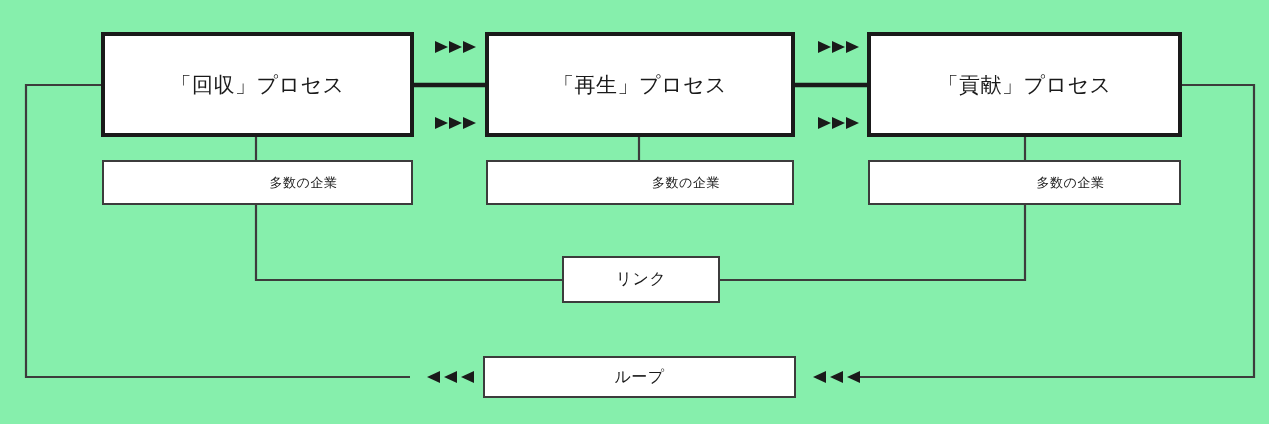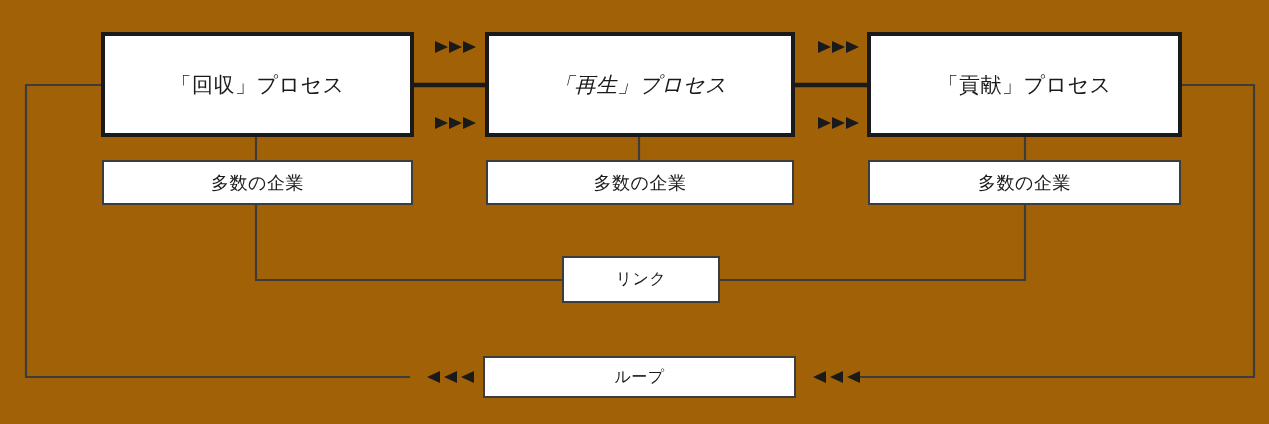--- a/index.html
+++ b/index.html
@@ -7,21 +7,21 @@
     padding: 0;
     background: #ffffff;
   }
   body {
     font-family: "Liberation Sans", "DejaVu Sans", sans-serif;
   }
   #canvas {
     position: relative;
     width: 1269px;
     height: 424px;
-    background: #a16207;
+    background: #86efac;
     overflow: hidden;
   }
   #canvas svg {
     position: absolute;
     left: 0;
     top: 0;
   }
   .box-label {
     position: absolute;
     display: flex;
@@ -30,21 +30,22 @@
     text-align: center;
     color: #1a1a1a;
     white-space: nowrap;
     letter-spacing: 0.5px;
     pointer-events: none;
   }
   .label-process {
     font-size: 21px;
   }
   .label-sub {
-    font-size: 18px;
+    font-size: 13px;
+    padding-left: 46px;
   }
   .label-link {
     font-size: 16px;
   }
   .label-loop {
     font-size: 16px;
   }
 </style>
 </head>
 <body>
@@ -114,21 +115,21 @@
     <g fill="#1a1a1a">
       <polygon points="826,371 813,377 826,383"></polygon>
       <polygon points="843,371 830,377 843,383"></polygon>
       <polygon points="860,371 847,377 860,383"></polygon>
     </g>
 
   </svg>
 
   <div class="box-label label-process" style="left:103px; top:34px; width:309px; height:101px;">「回収」プロセス</div>
 
-  <div class="box-label label-process" style="left:487px; top:34px; width:306px; height:101px;font-style:italic;">「再生」プロセス</div>
+  <div class="box-label label-process" style="left:487px; top:34px; width:306px; height:101px;">「再生」プロセス</div>
 
   <div class="box-label label-process" style="left:869px; top:34px; width:311px; height:101px;text-align:center;">「貢献」プロセス</div>
 
   <div class="box-label label-sub" style="left:103px; top:161px; width:309px; height:43px;">多数の企業</div>
 
   <div class="box-label label-sub" style="left:487px; top:161px; width:306px; height:43px;">多数の企業</div>
 
   <div class="box-label label-sub" style="left:869px; top:161px; width:311px; height:43px;">多数の企業</div>
 
   <div class="box-label label-link" style="left:563px; top:257px; width:156px; height:45px;">リンク</div>

